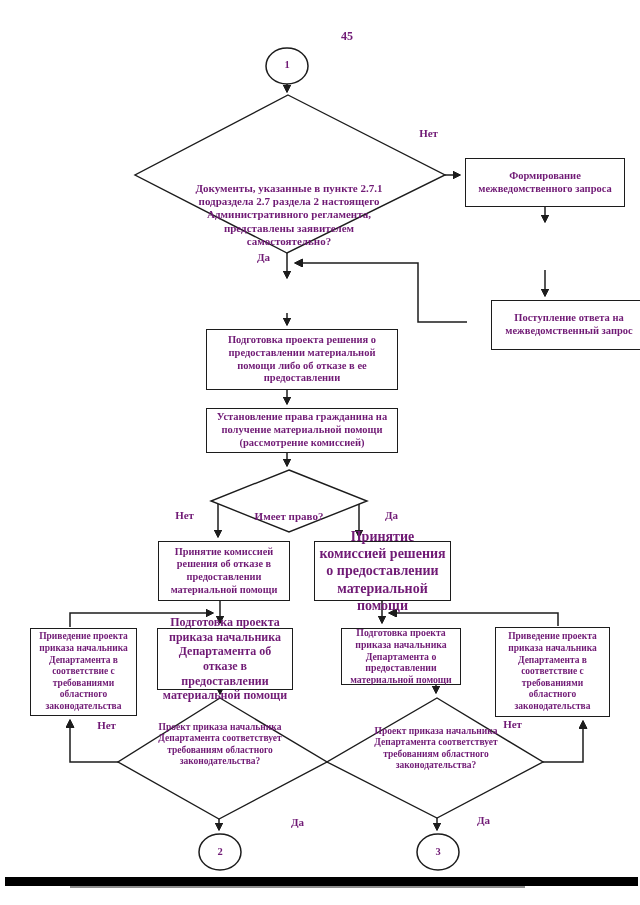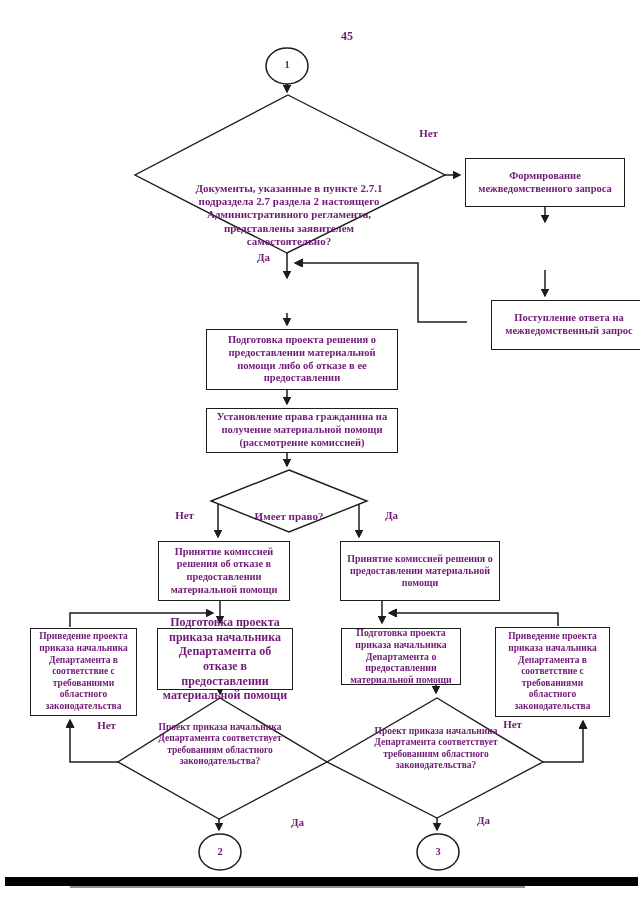--- a/index.html
+++ b/index.html
@@ -86,21 +86,21 @@
   <div class="dtext" style="left:157px;top:722px;width:126px;font-size:9.5px;">Проект приказа начальника Департамента соответствует требованиям областного законодательства?</div>
   <div class="dtext" style="left:366px;top:726px;width:140px;font-size:9.5px;">Проект приказа начальника Департамента соответствует требованиям областного законодательства?</div>
 
   <div class="node" style="left:465px;top:158px;width:160px;height:49px;font-size:10.5px;">Формирование межведомственного запроса</div>
   <div class="node" style="left:467px;top:300px;width:156px;height:50px;font-size:10.5px;margin-left:24px;">Поступление ответа на межведомственный запрос</div>
 
   <div class="node" style="left:206px;top:329px;width:192px;height:61px;font-size:10.5px;">Подготовка проекта решения о предоставлении материальной помощи либо об отказе в ее предоставлении</div>
   <div class="node" style="left:158px;top:541px;width:132px;height:60px;font-size:10.3px;">Принятие комиссией решения об отказе в предоставлении материальной помощи</div>
 
   <div class="node" style="left:206px;top:408px;width:192px;height:45px;font-size:10.5px;">Установление права гражданина на получение материальной помощи (рассмотрение комиссией)</div>
-  <div class="node" style="left:340px;top:541px;width:160px;height:60px;font-size:10px;">Принятие комиссией решения о предоставлении материальной помощи</div>
+  <div class="node" style="left:314px;top:541px;width:137px;height:60px;font-size:14px;">Принятие комиссией решения о предоставлении материальной помощи</div>
 
   <div class="node" style="left:30px;top:628px;width:107px;height:88px;font-size:9.5px;">Приведение проекта приказа начальника Департамента в соответствие с требованиями областного законодательства</div>
   <div class="node" style="left:157px;top:628px;width:136px;height:62px;font-size:12px;">Подготовка проекта приказа начальника Департамента об отказе в предоставлении материальной помощи</div>
   <div class="node" style="left:341px;top:628px;width:120px;height:57px;font-size:9.8px;">Подготовка проекта приказа начальника Департамента о предоставлении материальной помощи</div>
   <div class="node" style="left:495px;top:627px;width:115px;height:90px;font-size:9.5px;">Приведение проекта приказа начальника Департамента в соответствие с требованиями областного законодательства</div>
 
   <div class="lbl" style="left:408px;top:127px;width:30px;">Нет</div>
   <div class="lbl" style="left:244px;top:251px;width:26px;">Да</div>
   <div class="lbl" style="left:166px;top:509px;width:28px;">Нет</div>
   <div class="lbl" style="left:372px;top:509px;width:26px;">Да</div>

